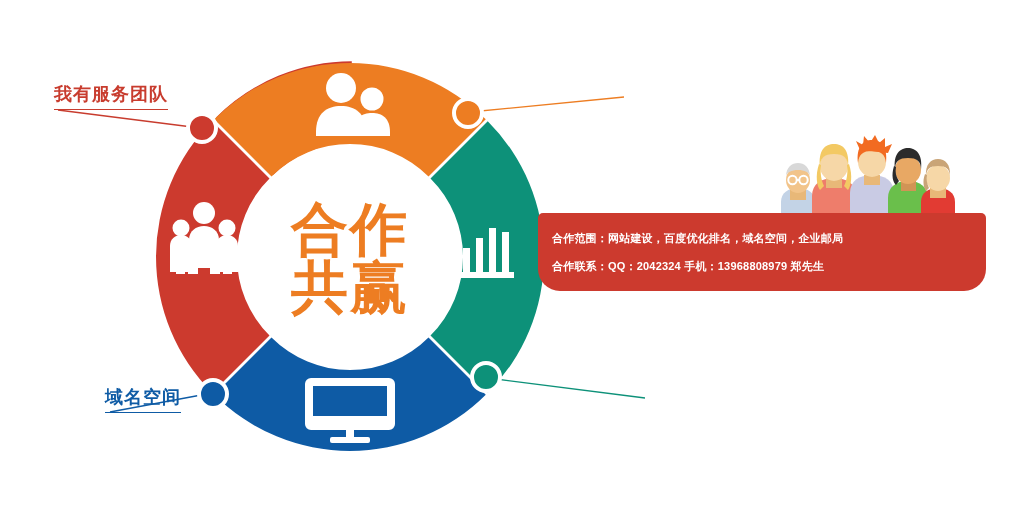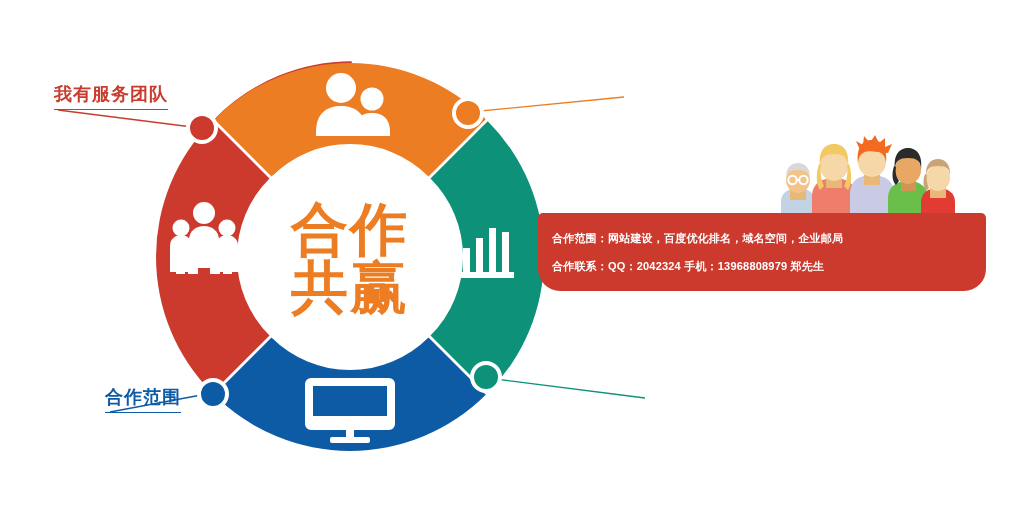--- a/index.html
+++ b/index.html
@@ -190,21 +190,21 @@
     <circle cx="213" cy="394" r="14" fill="#0E5BA5" stroke="#ffffff" stroke-width="4"></circle>
     <circle cx="486" cy="377" r="14" fill="#0D9179" stroke="#ffffff" stroke-width="4"></circle>
   </svg>
 
   <div class="center-text">
     <div class="line">合作</div>
     <div class="line">共赢</div>
   </div>
 
   <div class="callout tl">我有服务团队</div>
-  <div class="callout bl">合作范围</div>
+  <div class="callout bl">域名空间</div>
 
   <svg class="layer" viewBox="0 0 1030 510">
 
     <g>
       <path d="M 781 225 L 781 202 C 781 193 788 188 798 188 C 808 188 815 193 815 202 L 815 225 Z" fill="#C3D3E6"></path>
       <path d="M 790 190 h 16 v 10 h -16 Z" fill="#E8B878"></path>
       <ellipse cx="798" cy="180" rx="12" ry="13" fill="#F2C48A"></ellipse>
       <path d="M 786 177 C 786 167 792 163 798 163 C 804 163 810 167 810 177 C 810 172 804 170 798 170 C 792 170 786 172 786 177 Z" fill="#D8D8D8"></path>
       <g fill="none" stroke="#ffffff" stroke-width="2">
         <circle cx="792.5" cy="180" r="4.2"></circle>

